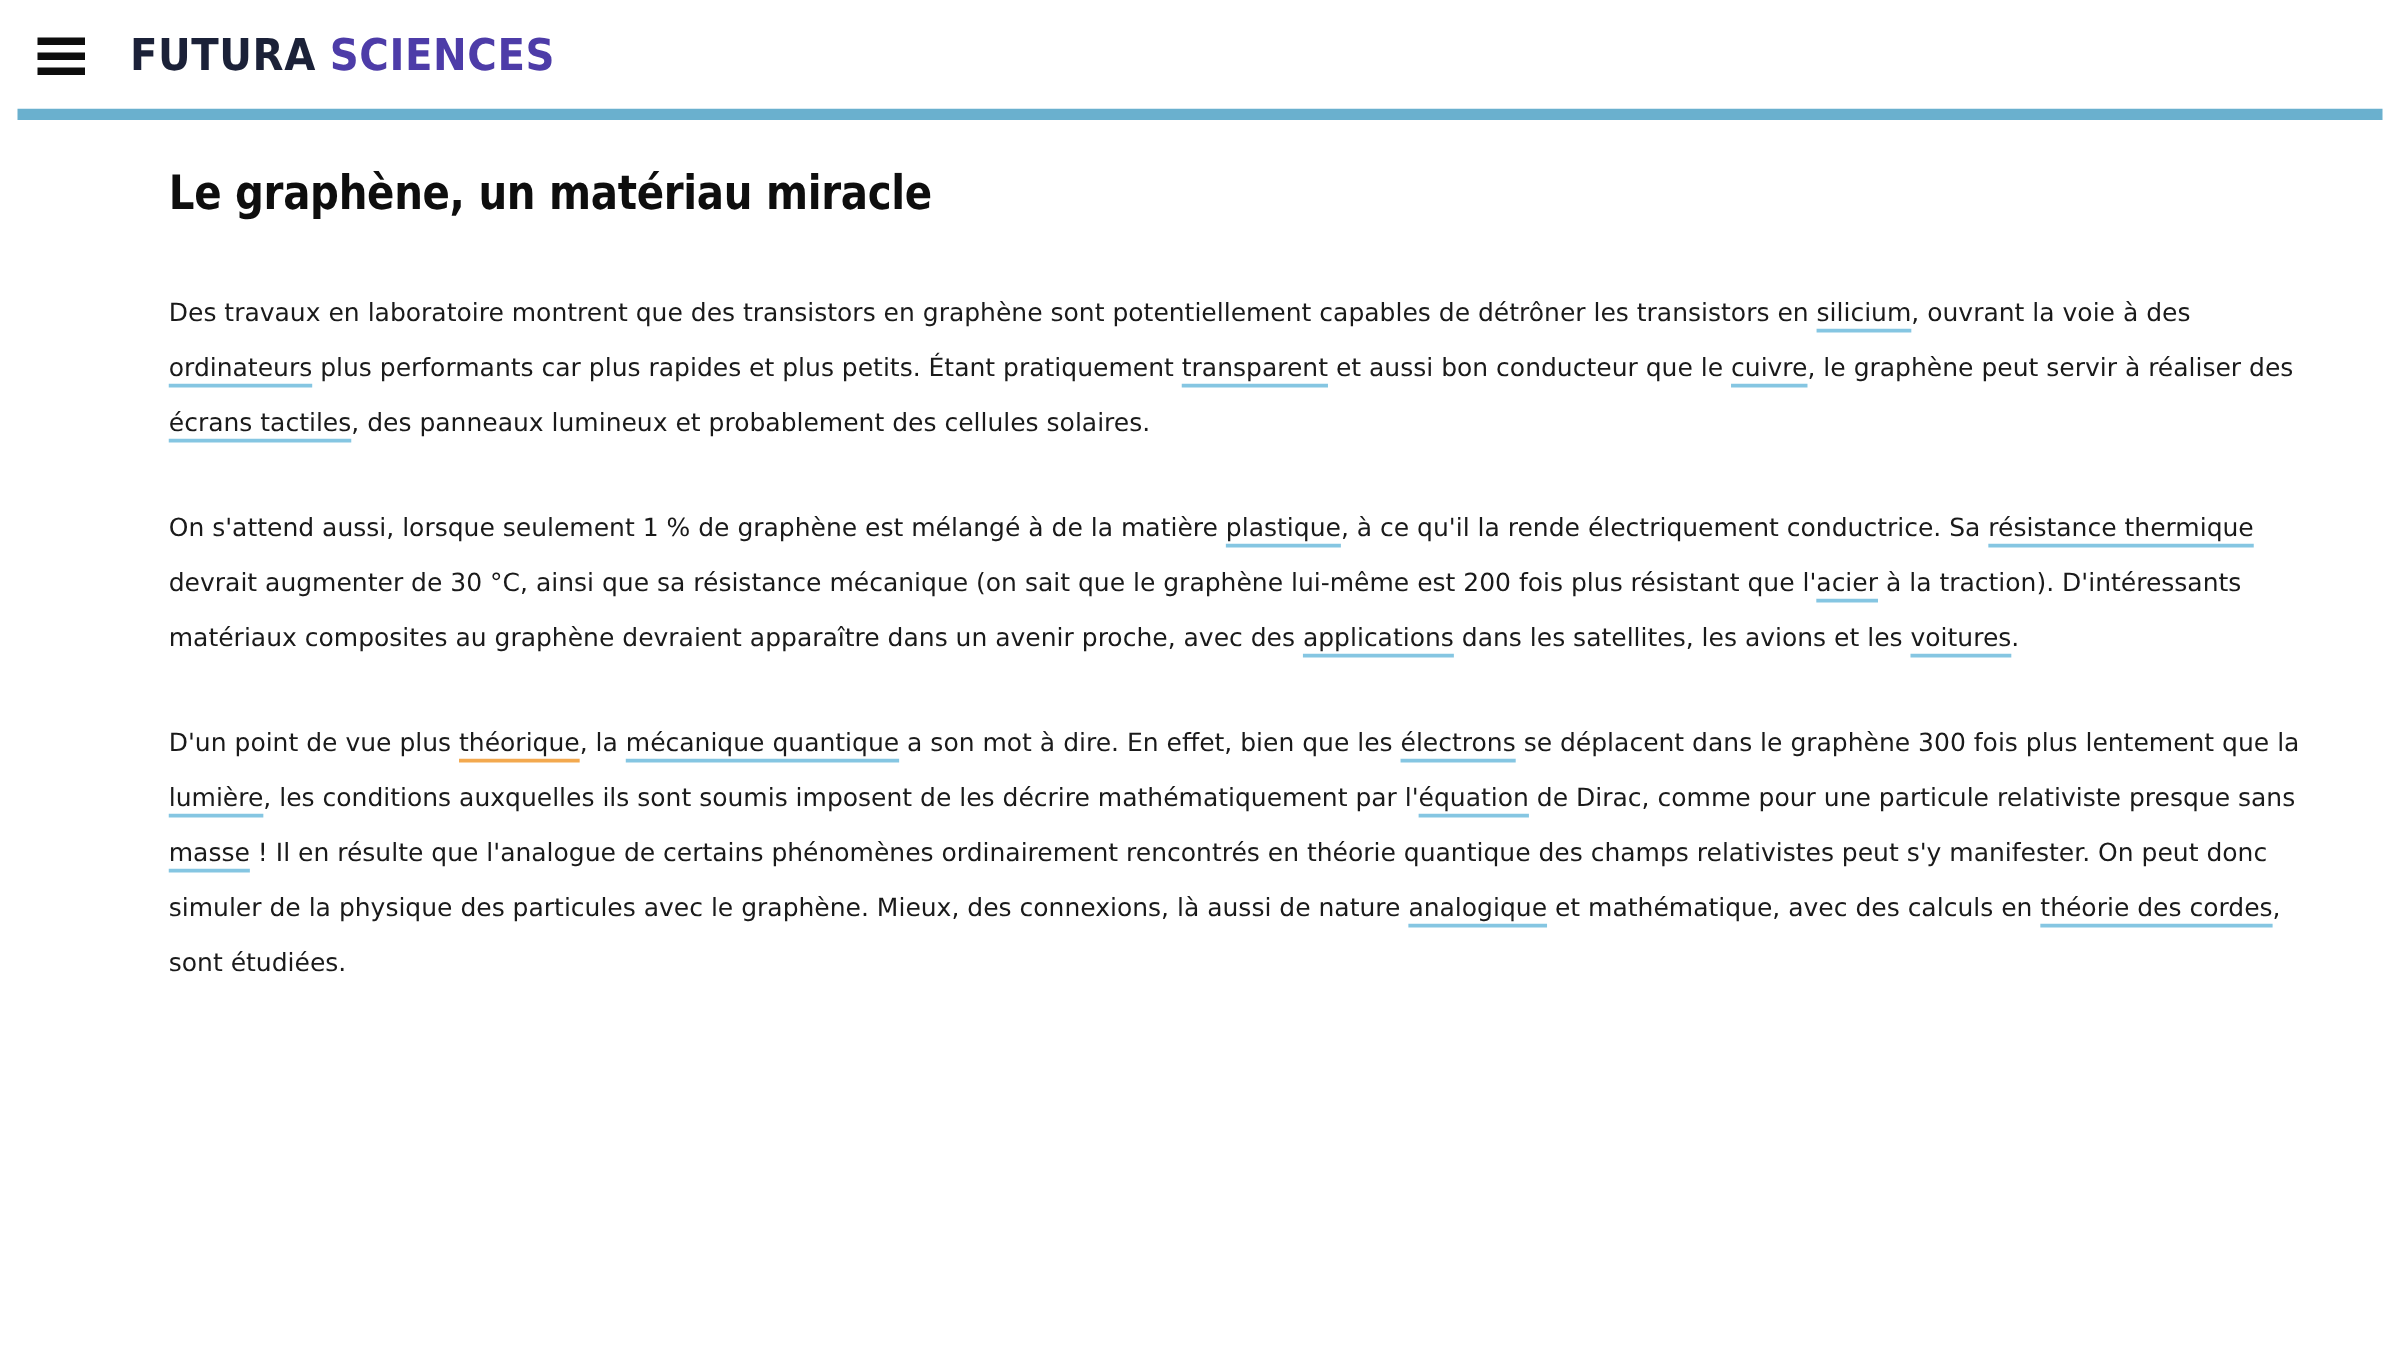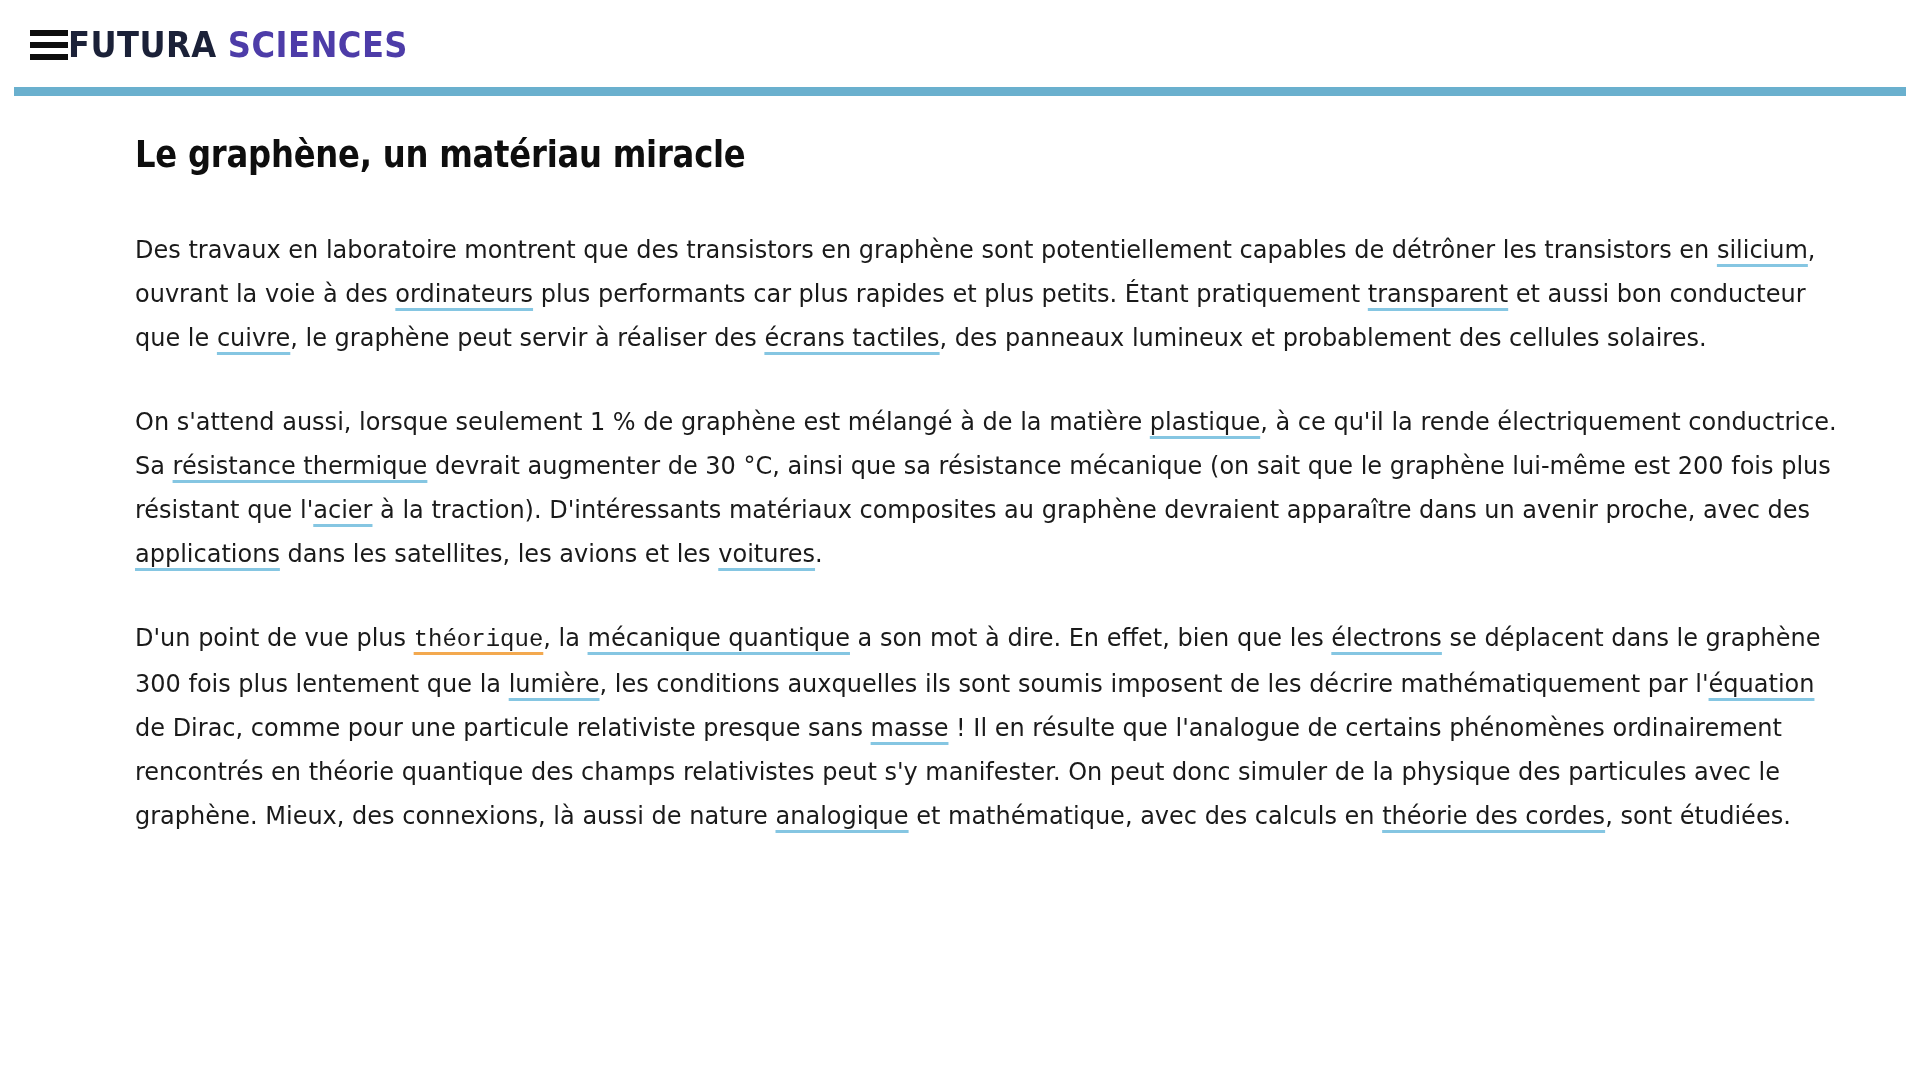--- a/index.html
+++ b/index.html
@@ -18,20 +18,21 @@
     position: relative;
     width: 1920px;
     height: 1080px;
     background: #ffffff;
   }
 
   
   .header {
     display: flex;
     align-items: center;
+    gap: 36px;
     padding: 16px 0 0 30px;
     height: 58px;
     box-sizing: content-box;
   }
   .menu-button {
     width: 38px;
     height: 30px;
     display: flex;
     flex-direction: column;
     justify-content: space-between;
@@ -80,35 +81,34 @@
     font-size: 38px;
     font-weight: bold;
     color: #0e0e0e;
     transform: scaleX(0.85);
     transform-origin: left center;
     white-space: nowrap;
     letter-spacing: -0.3px;
   }
   .article p {
     margin: 0 0 40px 0;
-    font-size: 24px;
+    font-size: 20px;
     line-height: 44px;
     color: #1a1a1a;
   }
   .inline-link {
     color: #1a1a1a;
     text-decoration: underline;
     text-decoration-color: #85c6e2;
     text-decoration-thickness: 2.5px;
     text-underline-offset: 6px;
     cursor: pointer;
   }
   .inline-link.orange {
     text-decoration-color: #f3a94f;
-    font-family: Liberation Mono, monospace;
   }
 </style>
 </head>
 <body>
 
 <div class="page">
 
   <header class="header">
     <button class="menu-button" aria-label="Menu">
       <span class="bar"></span>

